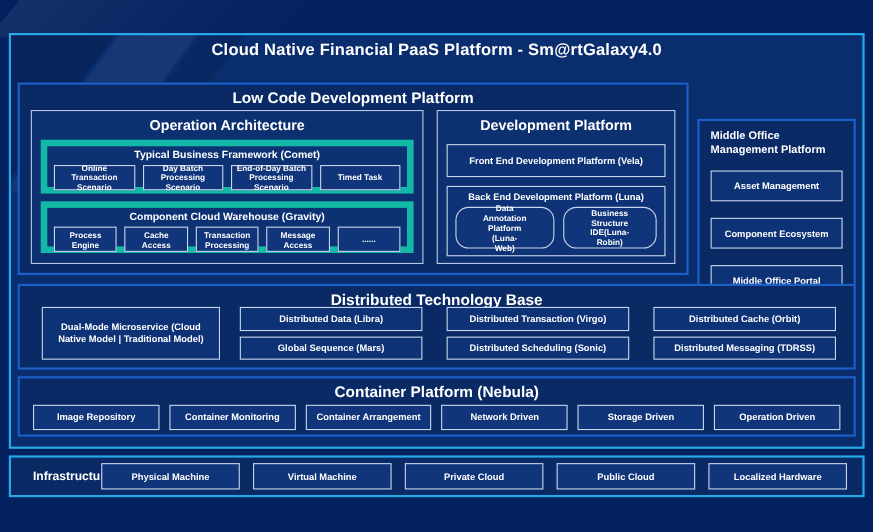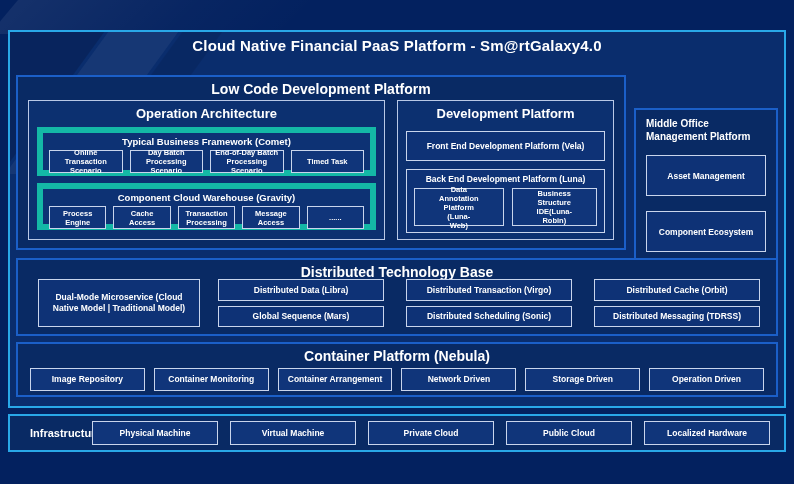--- a/index.html
+++ b/index.html
@@ -46,26 +46,26 @@
     display:flex;align-items:center;justify-content:center;text-align:center;
     font-size:7.5px;font-weight:700;line-height:1.2;padding:1px 3px;
   }
   .front-box{
     box-sizing:border-box;margin:10px 8px 0;height:30px;border:1px solid #c9d5ec;background:#0e3276;
     display:flex;align-items:center;justify-content:center;font-size:8.5px;font-weight:700;text-align:center;
   }
   .back-box{box-sizing:border-box;margin:8px 8px 0;height:64px;border:1px solid #c9d5ec;background:#0e3276;}
   .back-label{margin-top:4px;text-align:center;font-size:8.5px;font-weight:700;}
   .back-items{display:flex;gap:8px;padding:0 7px;margin-top:4px;}
-  .back-items .item{height:38px;font-size:7.5px;padding:1px 24px;}
+  .back-items .item{height:38px;font-size:7.5px;padding:1px 24px;border-radius:12px;}
   
   .middle{left:624px;top:56px;width:144px;height:175px;margin-top:20px;}
   .mid-label{margin:7px 10px 0;font-size:10px;font-weight:700;line-height:1.3;}
   .mid-item{
-    box-sizing:border-box;margin:12px 10px 0;height:41px;border:1px solid #c9d5ec;background:#0e3276;
+    box-sizing:border-box;margin:12px 10px 0;height:28px;border:1px solid #c9d5ec;background:#0e3276;
     display:flex;align-items:center;justify-content:center;font-size:8.5px;font-weight:700;text-align:center;
   }
   .mid-item + .mid-item{margin-top:15px;}
   
   .dist{left:6px;top:226px;width:762px;height:78px;}
   .dist-body{position:absolute;left:20px;right:16px;top:19px;bottom:7px;display:flex;gap:18px;}
   .dual{
     box-sizing:border-box;width:162px;border:1px solid #c9d5ec;background:#0e3276;
     display:flex;align-items:center;justify-content:center;text-align:center;
     font-size:8.5px;font-weight:700;line-height:1.35;padding:2px 8px;

